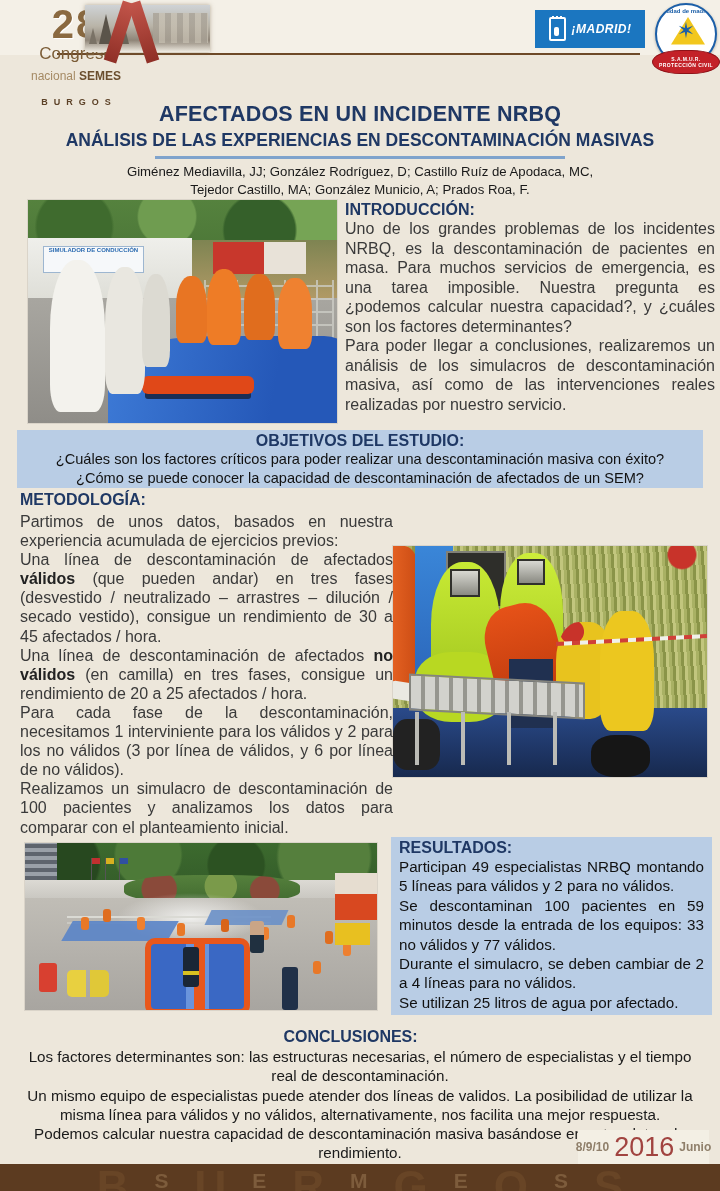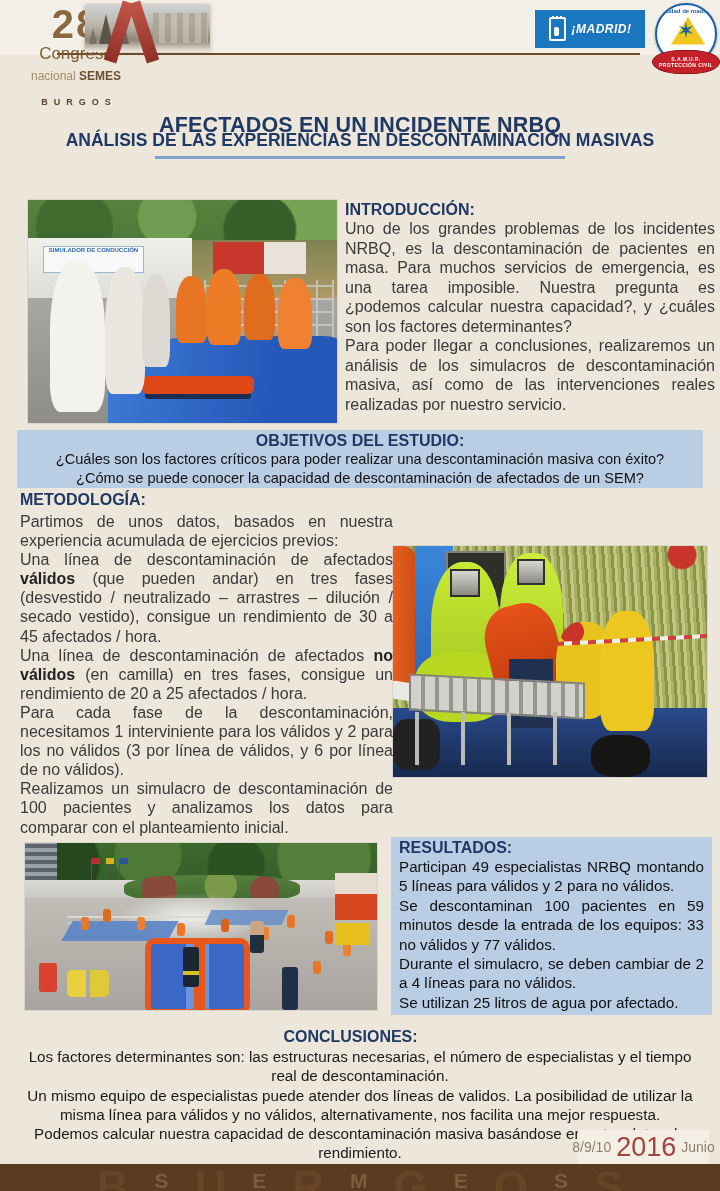--- a/index.html
+++ b/index.html
@@ -54,21 +54,21 @@
   .s-star { position:absolute; left:0; top:10px; width:100%; text-align:center;
     font-size:22px; line-height:32px; color:#1C5FA8; }
   .s-banner { position:absolute; left:0; bottom:0; width:68px; height:24px; background:#C32128;
     border-radius:50% / 60%; border:1px solid #8e1218; color:#fff; text-align:center;
     display:flex; flex-direction:column; justify-content:center; line-height:1.2; }
   .s-banner span { font-size:5px; font-weight:bold; letter-spacing:.4px; }
 
   
   .title-line { left:0; width:720px; text-align:center; font-weight:bold;
     color:#1F3864; font-size:21.5px; letter-spacing:.2px; }
-  .t1 { top:76px; } .t2 { top:113px; }
+  .t1 { top:76px; } .t2 { top:102px; }
   .subtitle { left:0; top:130px; width:720px; text-align:center; font-weight:bold;
     color:#1F3864; font-size:17.5px; }
   .divider { left:155px; top:156px; width:410px; height:3px; background:#7FA3CC; }
   .authors { left:0; top:163px; width:720px; text-align:center; font-size:13.2px;
     line-height:18px; color:#1a1a1a; }
 
   
   .sec-head { font-weight:bold; color:#1F3864; font-size:16px; }
   .body-txt { font-size:16px; line-height:19.5px; text-align:justify; color:#3a3a3a; }
 
@@ -85,21 +85,21 @@
   .resultados { left:391px; top:837px; width:321px; height:178px; background:#B9CDE5;
     padding:2px 8px; }
   .resultados .body-txt { font-size:15.2px; line-height:19.4px; color:#111; }
 
   .concl-head { left:0; top:1028px; width:701px; text-align:center; }
   .concl-body { left:22px; top:1047px; width:676px; text-align:center;
     font-size:15.2px; line-height:19.3px; color:#1a1a1a; }
 
   .datebox { left:578px; top:1130px; width:131px; height:34px; background:#F3EFE4;
     display:flex; align-items:center; justify-content:center; gap:5px; }
-  .d-small { font-size:14px; color:#8f7f6a; font-weight:normal; }
+  .d-small { font-size:12px; color:#8f7f6a; font-weight:bold; }
   .d-year { font-size:27px; color:#A14440; }
 
   
   .footer-band { left:0; top:1164px; width:720px; height:27px; background:#5C3B20;
     overflow:hidden; display:flex; justify-content:center; align-items:flex-start; gap:26px;
     font-weight:bold; }
   .f-big { font-size:44px; line-height:44px; color:#684526; margin-top:1px; }
   .f-small { font-size:21px; line-height:21px; color:#7d5c3c; margin-top:6px; }
 
   
@@ -256,20 +256,24 @@
     </div>
     <div class="s-banner">
       <span>S.A.M.U.R.</span>
       <span>PROTECCIÓN CIVIL</span>
     </div>
   </div>
 
   <div class="abs title-line t2">AFECTADOS EN UN INCIDENTE NRBQ</div>
   <div class="abs subtitle">ANÁLISIS DE LAS EXPERIENCIAS EN DESCONTAMINACIÓN MASIVAS</div>
   <div class="abs divider"></div>
+  <div class="abs authors">
+    <div>Giménez Mediavilla, JJ; González Rodríguez, D; Castillo Ruíz de Apodaca, MC,</div>
+    <div>Tejedor Castillo, MA; González Municio, A; Prados Roa, F.</div>
+  </div>
 
   <div class="abs photo p1">
     <div class="p1-trees"></div>
     <div class="p1-truck">
       <div class="p1-sign">SIMULADOR DE CONDUCCIÓN</div>
     </div>
     <div class="p1-hill"></div>
     <div class="p1-ground"></div>
     <div class="p1-redtruck"></div>
     <div class="p1-scaffold"></div>

